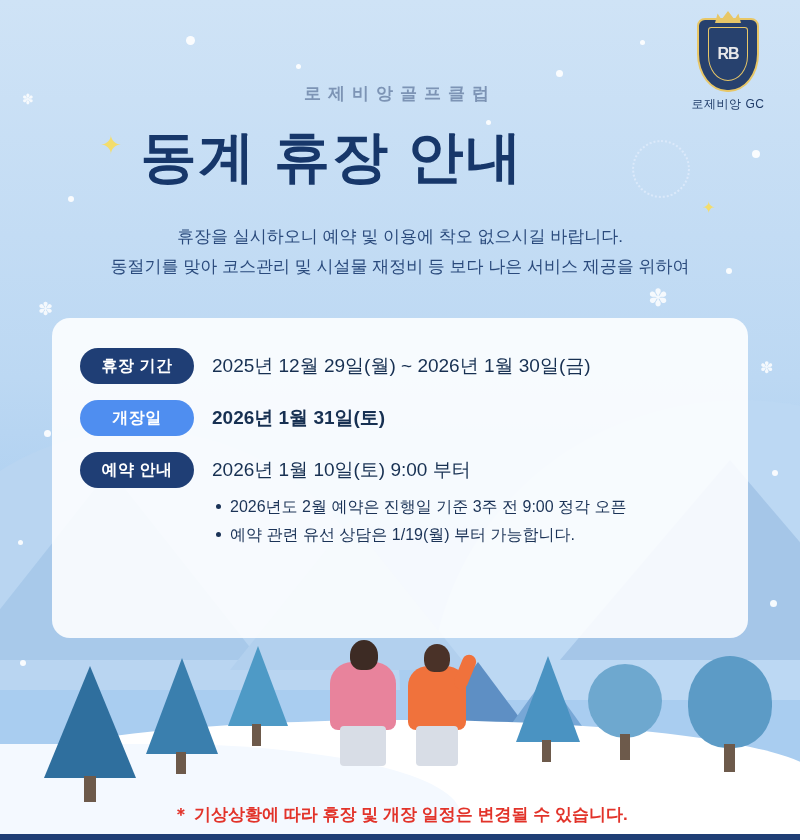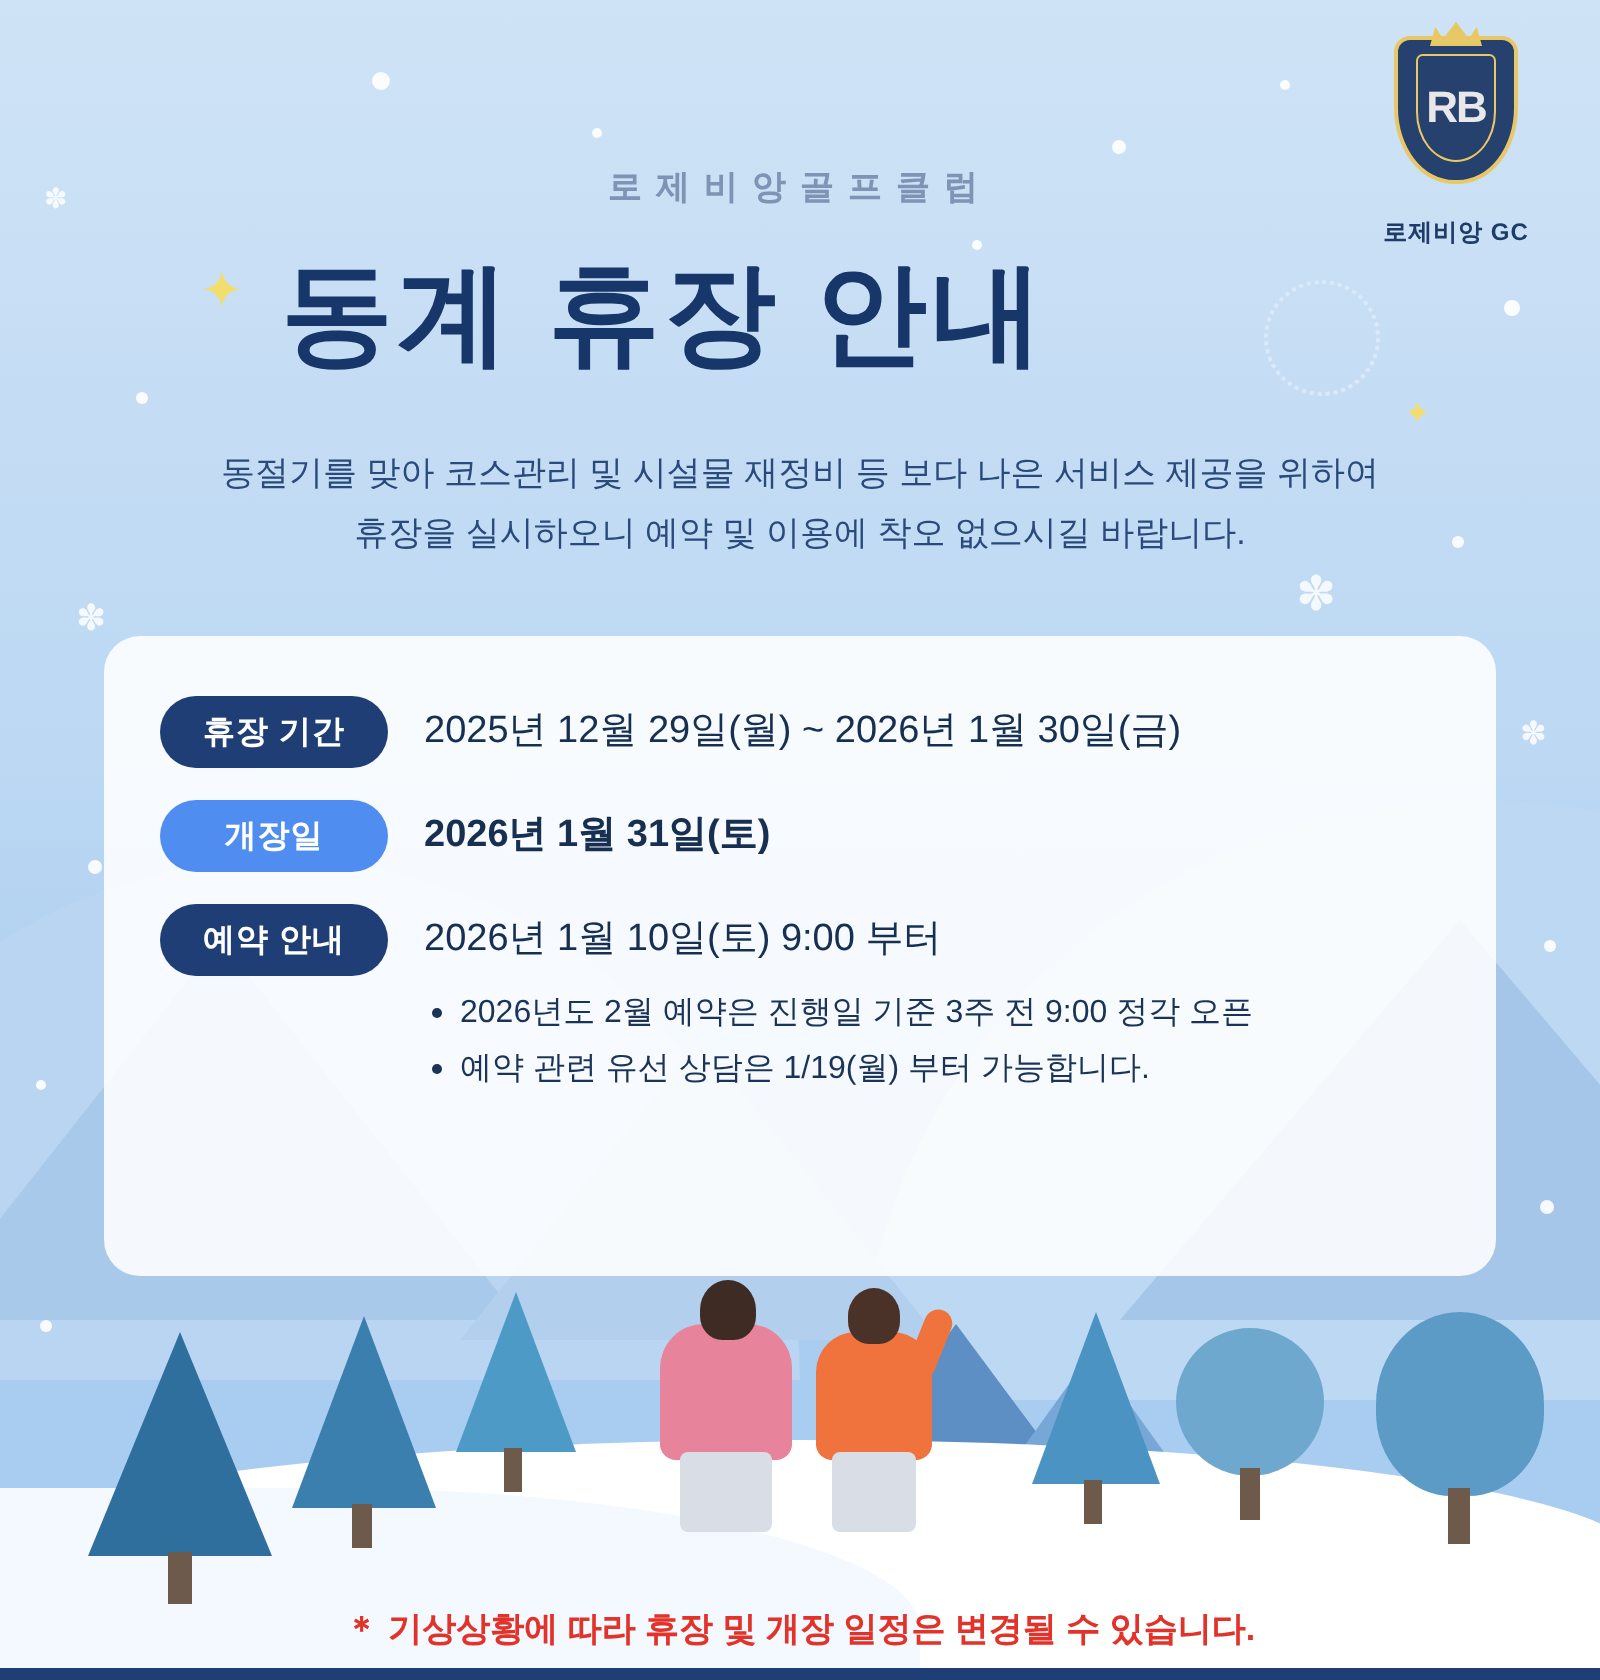--- a/index.html
+++ b/index.html
@@ -82,32 +82,32 @@
     height: 12px;
     background: #e8c767;
     clip-path: polygon(0% 100%, 10% 20%, 25% 70%, 50% 0%, 75% 70%, 90% 20%, 100% 100%);
   }
   .crest-inner {
     position: absolute;
     inset: 7px 9px 9px 9px;
     border: 1px solid #e8c767;
     border-radius: 4px 4px 24px 24px / 4px 4px 30px 30px;
     color: #e8e8ea;
-    font-size: 22px;
+    font-size: 16px;
     font-weight: bold;
     display: flex;
     align-items: center;
     justify-content: center;
     letter-spacing: -1px;
   }
   .logo-name {
-    margin-top: 16px;
+    margin-top: 4px;
     font-size: 12px;
     color: #1f3b68;
-    font-weight: bold;
+    font-weight: normal;
     letter-spacing: .5px;
   }
   
   .club-name {
     position: absolute;
     top: 82px;
     left: 0;
     width: 800px;
     text-align: center;
     font-size: 17px;
@@ -293,22 +293,22 @@
   <div class="logo">
     <div class="crest">
       <div class="crest-inner">RB</div>
     </div>
     <div class="logo-name">로제비앙 GC</div>
   </div>
 
   <div class="club-name">로제비앙골프클럽</div>
   <div class="main-title">동계 휴장 안내</div>
   <div class="subtitle">
+    <div>휴장을 실시하오니 예약 및 이용에 착오 없으시길 바랍니다.</div>
     <div>동절기를 맞아 코스관리 및 시설물 재정비 등 보다 나은 서비스 제공을 위하여</div>
-    <div>휴장을 실시하오니 예약 및 이용에 착오 없으시길 바랍니다.</div>
   </div>
 
   <div class="card">
 
     <div class="row">
       <div class="pill navy">휴장 기간</div>
       <div class="row-body">2025년 12월 29일(월) ~ 2026년 1월 30일(금)</div>
     </div>
 
     <div class="row">

